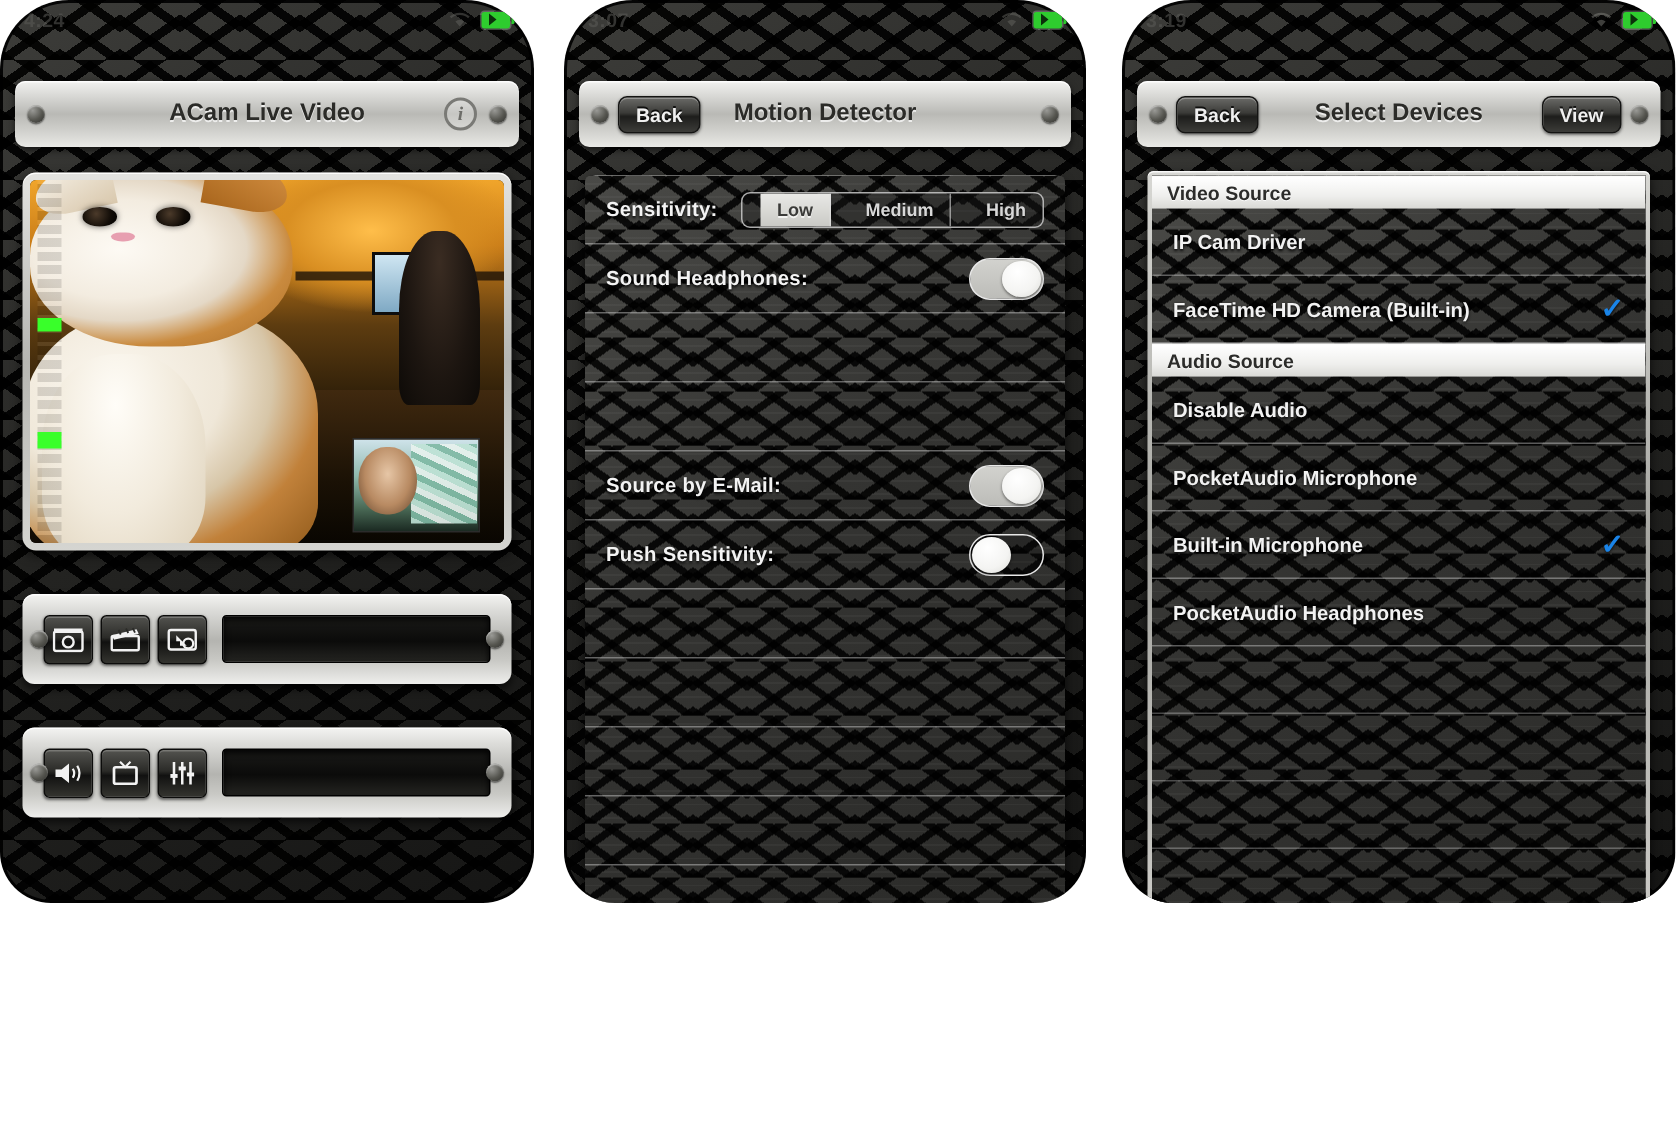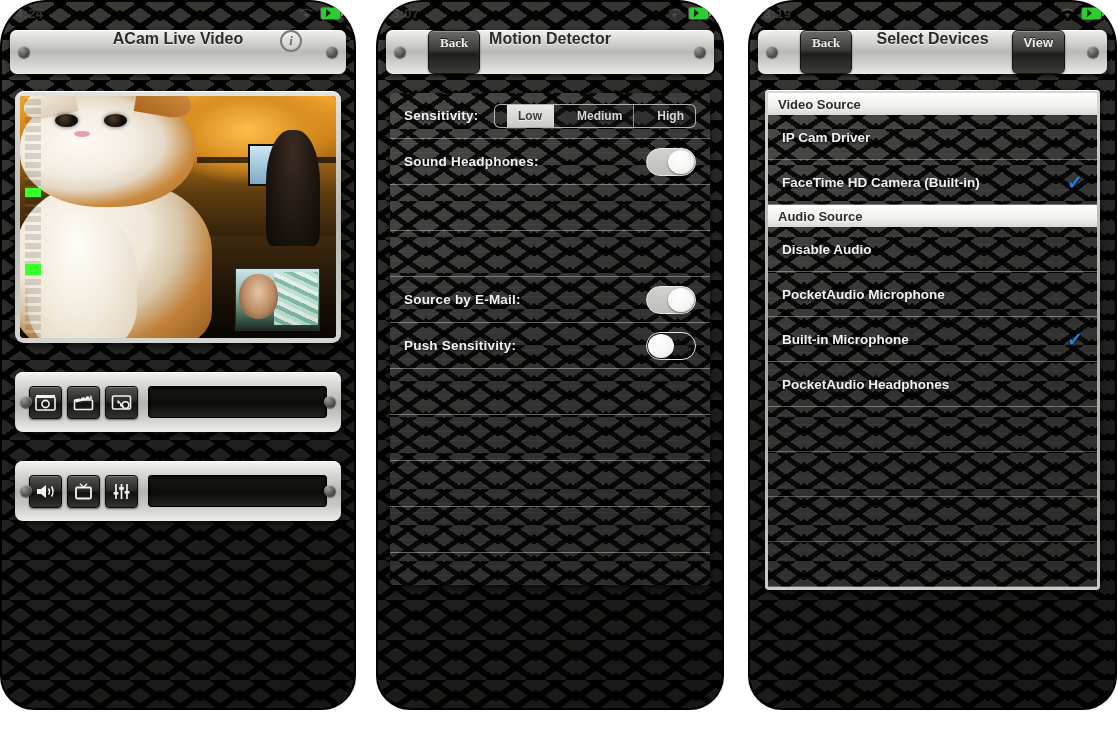--- a/index.html
+++ b/index.html
@@ -25,21 +25,21 @@
     background-image:
       repeating-linear-gradient(35deg, rgba(0,0,0,.9) 0px, rgba(0,0,0,.9) 6px, rgba(0,0,0,0) 6px, rgba(0,0,0,0) 19px),
       repeating-linear-gradient(-35deg, rgba(0,0,0,.9) 0px, rgba(0,0,0,.9) 6px, rgba(0,0,0,0) 6px, rgba(0,0,0,0) 19px),
       linear-gradient(150deg, #3d3d3a 0%, #232321 50%, #161615 100%);
     background-size: 40px 40px, 40px 40px, 100% 100%;
   }
 
   
   #screen { position: relative; width: 1117px; height: 747px; background:#fff; }
   .phone {
-    position: absolute; top: 0; height: 710px;
+    position: absolute; top: 0; height: 602px;
     border-radius: 46px 46px 34px 34px;
     overflow: hidden;
     box-shadow: inset 0 0 0 2px rgba(0,0,0,.9);
   }
   #phone1 { left: 0px;   width: 356px; }
   #phone2 { left: 376px; width: 348px; }
   #phone3 { left: 748px; width: 369px; }
 
   
   .statusbar {
@@ -62,25 +62,25 @@
     border-left: 5px solid #0b2f0b; border-top: 4px solid transparent; border-bottom: 4px solid transparent;
   }
   .batt::before {
     content: ""; position: absolute; right: -3px; top: 3px;
     width: 2px; height: 5px; background: #2ecc2e; border-radius: 0 1px 1px 0;
   }
 
   
   .navbar {
     position: relative;
-    margin: 4px 10px 0 10px;
+    margin: 28px 10px 0 10px;
     height: 44px; border-radius: 7px;
     background: linear-gradient(180deg,#f2f2f0 0%,#d9d9d6 22%,#b9b9b5 50%,#cdcdc9 72%,#e9e9e6 100%);
     box-shadow: 0 2px 5px rgba(0,0,0,.65), inset 0 1px 0 rgba(255,255,255,.85);
-    display: flex; padding: 0 22px;
+    display: flex; align-items: center; padding: 0 6px;
   }
   .navbar::before, .navbar::after {
     content: ""; position: absolute; top: 50%; margin-top: -6px;
     width: 12px; height: 12px; border-radius: 50%;
     background: radial-gradient(circle at 32% 30%, #9a9a96 0%, #55554f 55%, #2e2e2b 100%);
     box-shadow: inset 0 1px 1px rgba(255,255,255,.5), 0 1px 1px rgba(0,0,0,.5);
   }
   .navbar::before { left: 8px; }
   .navbar::after  { right: 8px; }
   .nav-title {
@@ -92,21 +92,21 @@
   .nav-btn {
     position: relative; z-index: 2;
     font-size: 13px; font-weight: bold; color: #efefef;
     background: linear-gradient(180deg,#6b6b68 0%,#3a3a37 45%,#1d1d1b 55%,#3c3c39 100%);
     border: 1px solid #141413; border-radius: 6px;
     padding: 5px 11px; line-height: 1;
     text-shadow: 0 -1px 0 rgba(0,0,0,.8);
     box-shadow: inset 0 1px 0 rgba(255,255,255,.3), 0 1px 2px rgba(0,0,0,.5);
     cursor: pointer;
   }
-  .nav-btn.left  { margin-left: 20px; font-family: Liberation Serif, serif; }
+  .nav-btn.left  { margin-left: 20px; }
   .nav-btn.right { margin-left: auto; margin-right: 20px; }
   .info-btn {
     position: relative; z-index: 2; margin-left: auto; margin-right: 22px;
     width: 22px; height: 22px; border-radius: 50%;
     border: 2px solid #7a7a76; color: #6d6d69;
     font: italic bold 13px "Liberation Serif", serif;
     display: flex; align-items: center; justify-content: center;
     background: rgba(255,255,255,.2); cursor: pointer;
   }
 

